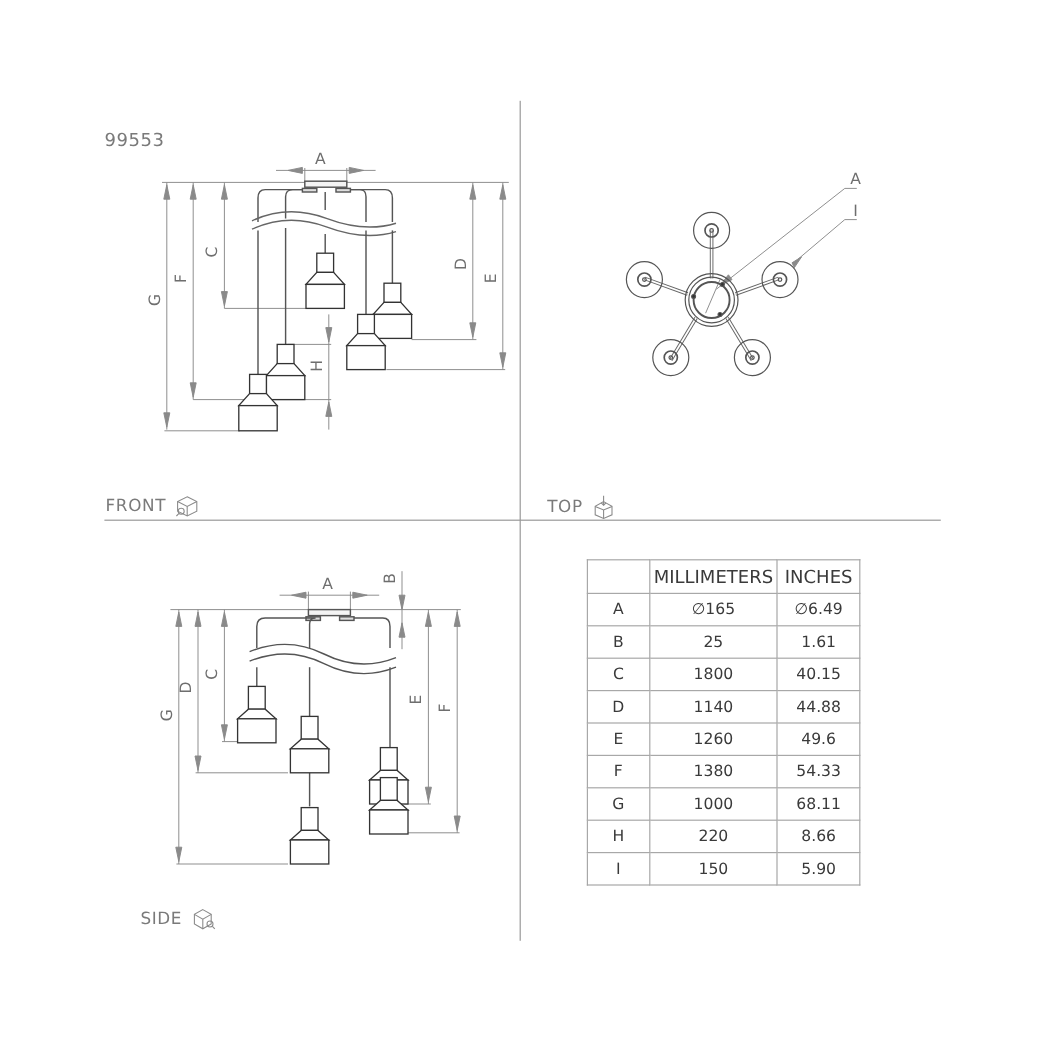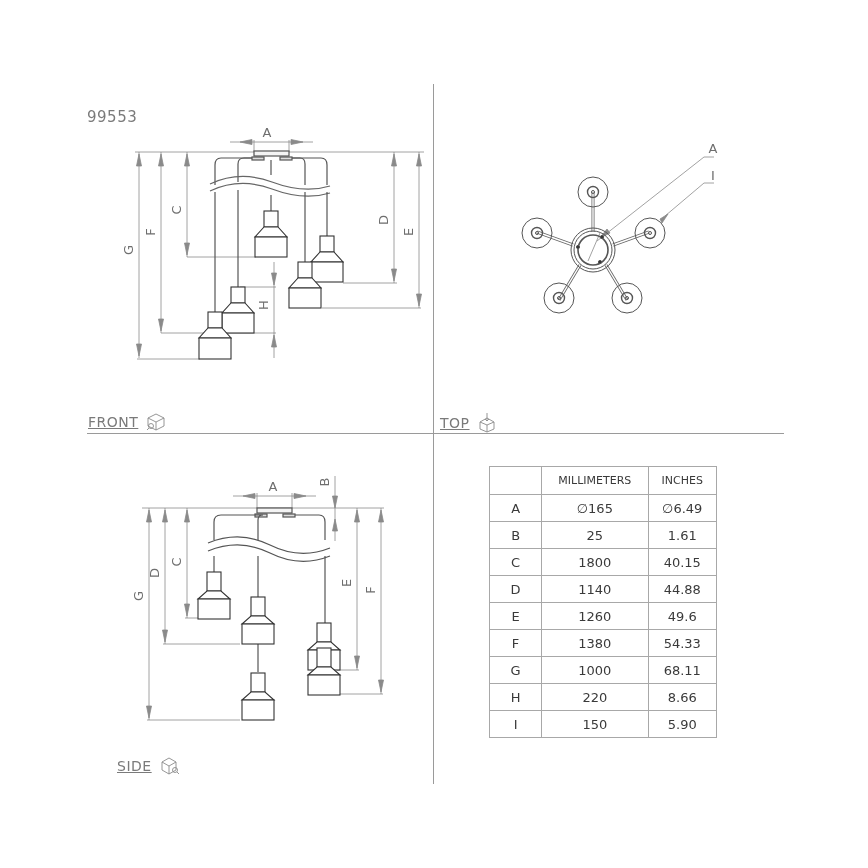--- a/index.html
+++ b/index.html
@@ -1,29 +1,29 @@
 <!DOCTYPE html>
 <html><head>
   <meta charset="utf-8">
   <style>
     html, body { margin: 0; padding: 0; background: #ffffff; }
     body { width: 868px; height: 868px; position: relative; overflow: hidden;
            font-family: "DejaVu Sans", sans-serif; color: #6e6e6e; }
     .abs { position: absolute; }
     .product-code { left: 87px; top: 88px; font-size: 15px; color: #7a7a7a; letter-spacing: 0.5px; margin-top: 20px; }
-    .view-label { font-size: 14px; color: #7a7a7a; letter-spacing: 0.5px; display: flex; align-items: center; gap: 8px; text-decoration: underline; }
+    .view-label { font-size: 14px; color: #7a7a7a; letter-spacing: 0.5px; display: flex; align-items: center; gap: 8px; }
     .view-label svg { display: block; }
     .divider-v { left: 433px; top: 84px; width: 1px; height: 700px; background: #9a9a9a; }
     .divider-h { left: 87px; top: 433px; width: 697px; height: 1px; background: #9a9a9a; }
     svg.drawing { position: absolute; overflow: visible; }
     svg text { font-family: "DejaVu Sans", sans-serif; fill: #6e6e6e; }
     table.dims { position: absolute; left: 489px; top: 466px; border-collapse: collapse; width: 228px; }
     table.dims td, table.dims th { border: 1px solid #a8a8a8; height: 26px; padding: 0; text-align: center;
       font-family: "DejaVu Sans", sans-serif; font-size: 13px; font-weight: normal; color: #3a3a3a; }
-    table.dims th { height: 27px; font-size: 11px; }
+    table.dims th { height: 27px; font-size: 15px; }
     table.dims .c0 { width: 52px; }
     table.dims .c1 { width: 106px; }
     table.dims .c2 { width: 68px; }
   </style>
 </head>
 <body>
 
 <div class="abs product-code">99553</div>
 
 <div class="abs divider-v"></div>
@@ -191,21 +191,21 @@
     <circle cx="602" cy="237" r="1.6" fill="#333"></circle>
     <circle cx="578" cy="247" r="1.6" fill="#333"></circle>
     <circle cx="600" cy="262" r="1.6" fill="#333"></circle>
   </g>
   <g font-size="13">
     <text x="713" y="153" text-anchor="middle">A</text>
     <text x="713" y="180" text-anchor="middle">I</text>
   </g>
 </svg>
 
-<div class="abs view-label" style="left:440px;top:413px;">
+<div class="abs view-label" style="left:456px;top:413px;">
   <span>TOP</span>
   <svg width="18" height="20" viewBox="0 0 18 20">
     <g stroke="#8a8a8a" stroke-width="0.9" fill="none">
       <polygon points="9,5 16,9 16,16 9,19 2,16 2,9"></polygon>
       <polyline points="2,9 9,12 16,9"></polyline>
         <line x1="9" y1="12" x2="9" y2="19"></line>
       <line x1="9" y1="0" x2="9" y2="8"></line>
         <polyline points="7,6 9,8 11,6"></polyline>
     </g>
   </svg>

